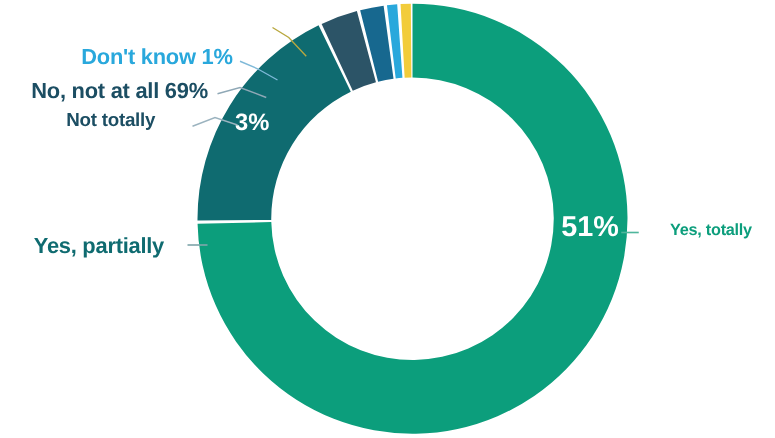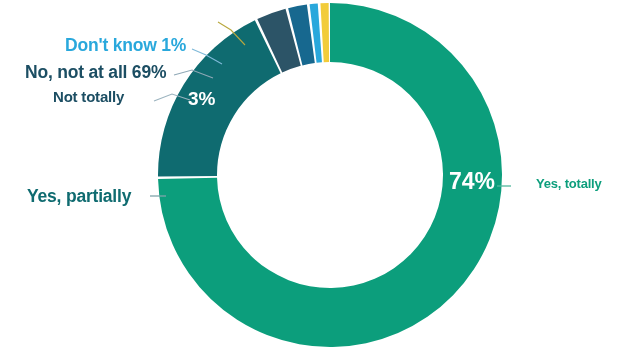--- a/index.html
+++ b/index.html
@@ -125,15 +125,15 @@
 
   <div class="cb-label" id="label-nottotally">Not totally</div>
 
   <div class="cb-label" id="label-yespartially">Yes, partially</div>
 
   <div class="cb-label" id="label-yestotally">Yes, totally</div>
 
   <div class="ring-pct" id="pct-nottotally" style="color: rgb(255, 255, 255);">3%</div>
 
 
-  <div class="ring-pct" id="pct-totally" style="color: rgb(255, 255, 255);">74%</div>
+  <div class="ring-pct" id="pct-totally" style="color: rgb(255, 255, 255);">51%</div>
 
 </div>
 
 </body></html>

